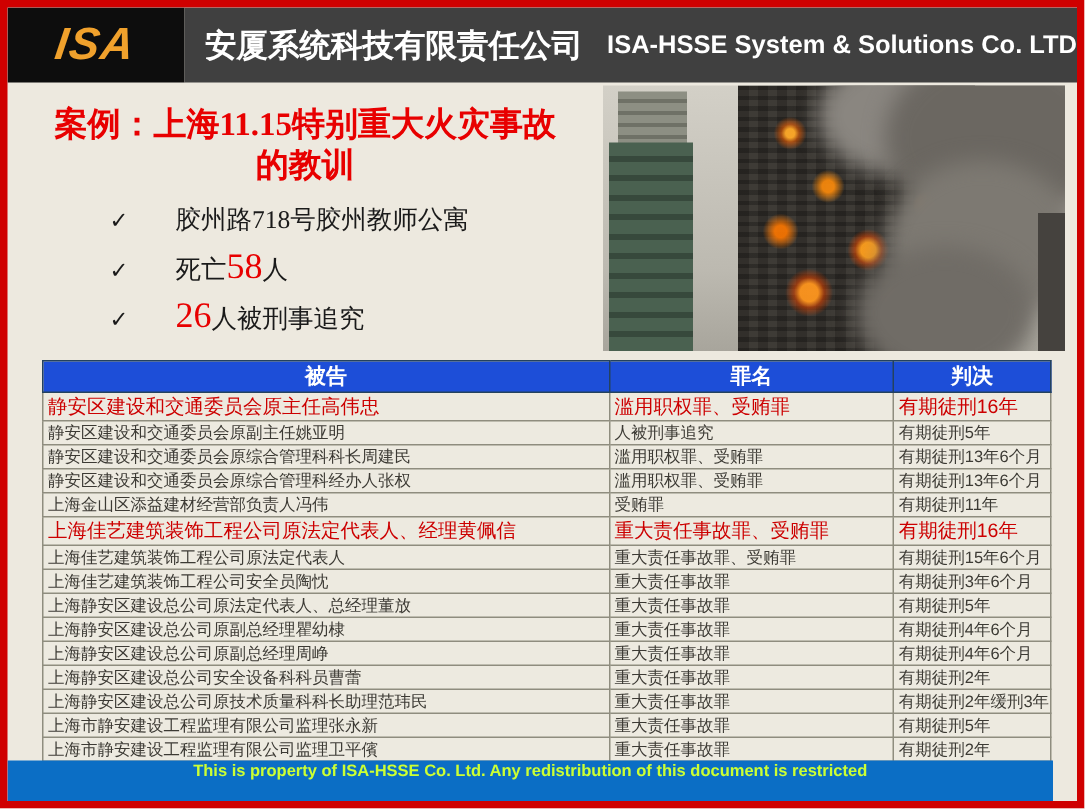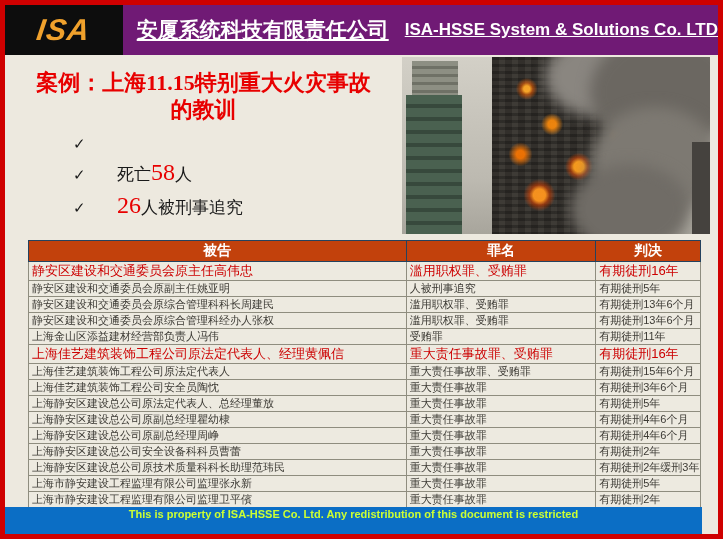--- a/index.html
+++ b/index.html
@@ -16,22 +16,22 @@
   .hdr{display:flex;height:50px;}
   .logo-box{
     width:125px;background:#0d0d0d;display:flex;align-items:center;justify-content:center;
   }
   .logo-text{
     color:#f0a12c;font-size:30px;font-weight:bold;font-style:italic;
     transform:skewX(-8deg);letter-spacing:1px;
     font-family:"Liberation Sans",sans-serif;
   }
   .banner{
-    flex:1;background:#701a75;display:flex;align-items:center;
-    padding-left:14px;color:#ffffff;white-space:nowrap;text-decoration:underline;
+    flex:1;background:#404040;display:flex;align-items:center;
+    padding-left:14px;color:#ffffff;white-space:nowrap;
   }
   .banner .cn{font-size:21px;font-weight:bold;}
   .banner .en{font-size:17px;font-weight:bold;margin-left:16px;}
   
   .main{display:flex;height:184px;}
   .left-pane{flex:1;padding-top:14px;}
   .case-title{
     text-align:center;color:#e80000;font-weight:bold;font-size:22px;line-height:27px;
     font-family:"Liberation Serif","DejaVu Serif",serif;
   }
@@ -75,21 +75,21 @@
   
   table.verdicts{
     border-collapse:collapse;table-layout:fixed;
     width:673px;margin:1px 0 0 23px;
     background:#edeae0;
   }
   table.verdicts col.c1{width:56.2%;}
   table.verdicts col.c2{width:28.2%;}
   table.verdicts col.c3{width:15.6%;}
   table.verdicts th{
-    background:#c2410c;color:#ffffff;font-size:14px;font-weight:bold;
+    background:#1d4ed8;color:#ffffff;font-size:14px;font-weight:bold;
     height:20px;padding:0;border:1px solid #24425e;text-align:center;
   }
   table.verdicts td{
     border:1px solid #8f8d7f;color:#3c3a34;font-size:11px;
     height:14px;padding:0 3px;white-space:nowrap;overflow:hidden;
   }
   table.verdicts tr.emph td{
     color:#cc0000;font-weight:normal;font-size:13px;height:17px;
   }
   
@@ -117,20 +117,21 @@
 
   <div class="main">
     <div class="left-pane">
       <div class="case-title">
         <div>案例：上海11.15特别重大火灾事故</div>
         <div>的教训</div>
       </div>
       <div class="bullets">
           <div class="bullet">
             <span class="check">✓</span>
+            <span class="seg-normal">胶州路718号胶州教师公寓</span>
           </div>
           <div class="bullet">
             <span class="check">✓</span>
             <span class="seg-normal">死亡</span>
             <span class="seg-red-large">58</span>
             <span class="seg-normal">人</span>
           </div>
           <div class="bullet">
             <span class="check">✓</span>
             <span class="seg-red-large">26</span>

